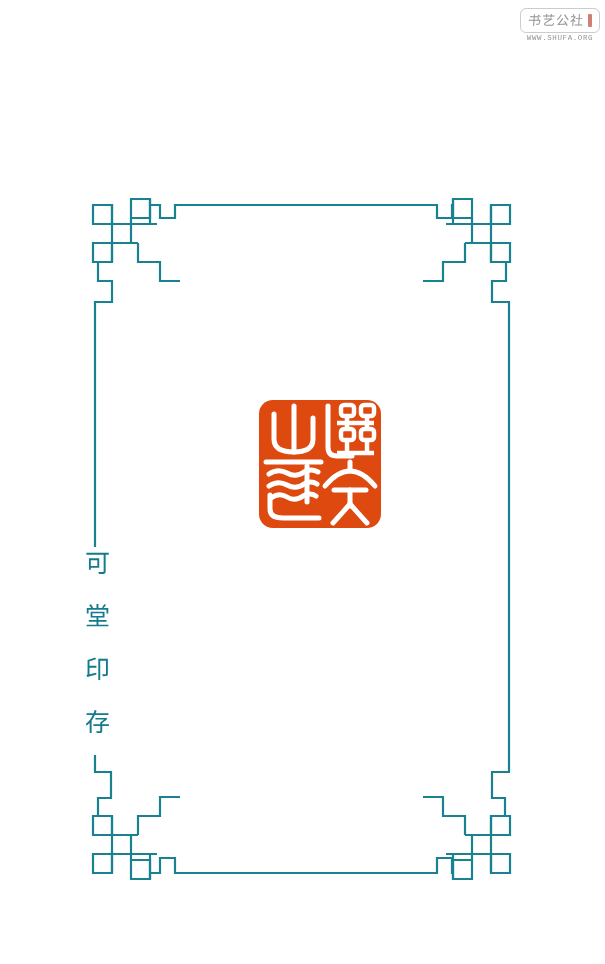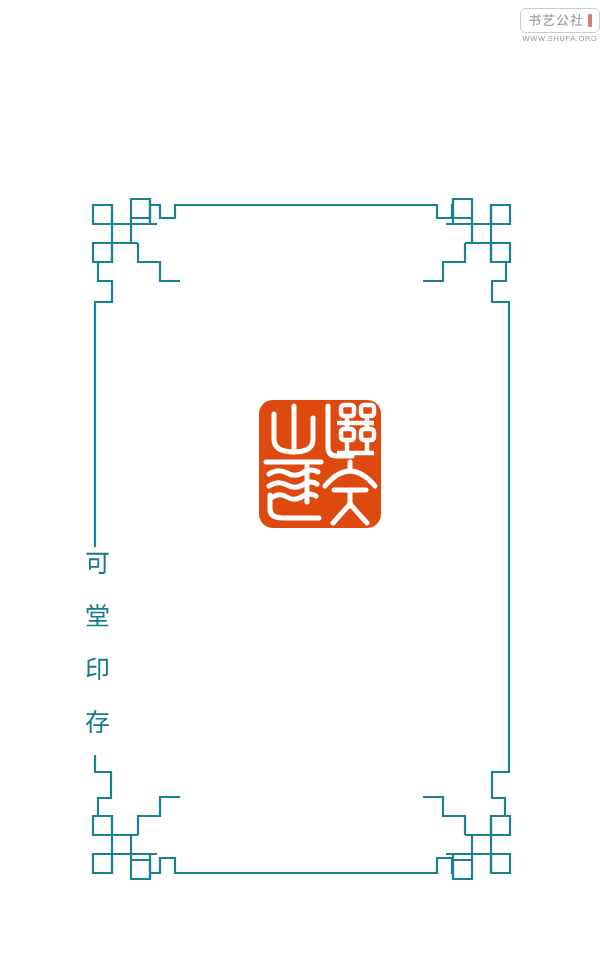--- a/index.html
+++ b/index.html
@@ -15,21 +15,21 @@
     background:#fff;
   }
   .wm-name{
     font-size:13px;color:var(--wm-text,#949494);line-height:1;
     font-family:"DejaVu Sans",sans-serif;letter-spacing:1px;transform:skewX(-4deg);
     white-space:nowrap;
   }
   .wm-mark{width:4px;height:13px;border-radius:1px;background:var(--wm-red,#c0544a);opacity:.75;}
   .wm-url{
     margin-top:1px;font-size:7.5px;letter-spacing:.6px;color:var(--wm-text,#949494);
-    font-family:Liberation Sans, sans-serif;white-space:nowrap;
+    font-family:Liberation Mono, monospace;white-space:nowrap;
   }
   
   .frame-svg{position:absolute;left:0;top:0;}
   .frame-path{stroke:var(--frame-color,#1a8191);fill:none;stroke-width:2.2;stroke-linejoin:miter;}
   
   .title-vertical{
     position:absolute;left:84px;top:551px;width:27px;
     display:flex;flex-direction:column;align-items:center;gap:28px;
     color:var(--title-color,#147a8c);font-size:25px;line-height:1;
     font-family:"DejaVu Sans",sans-serif;

